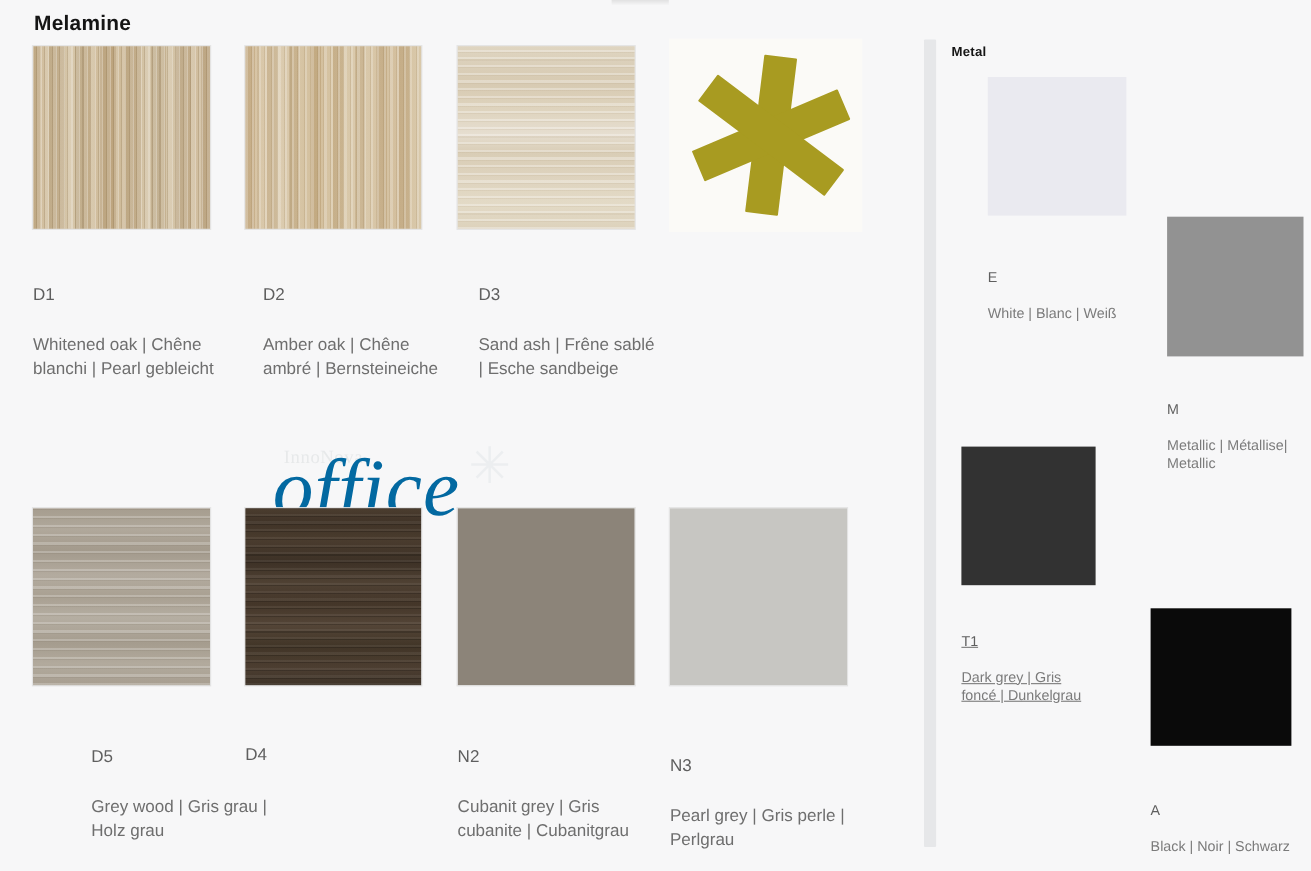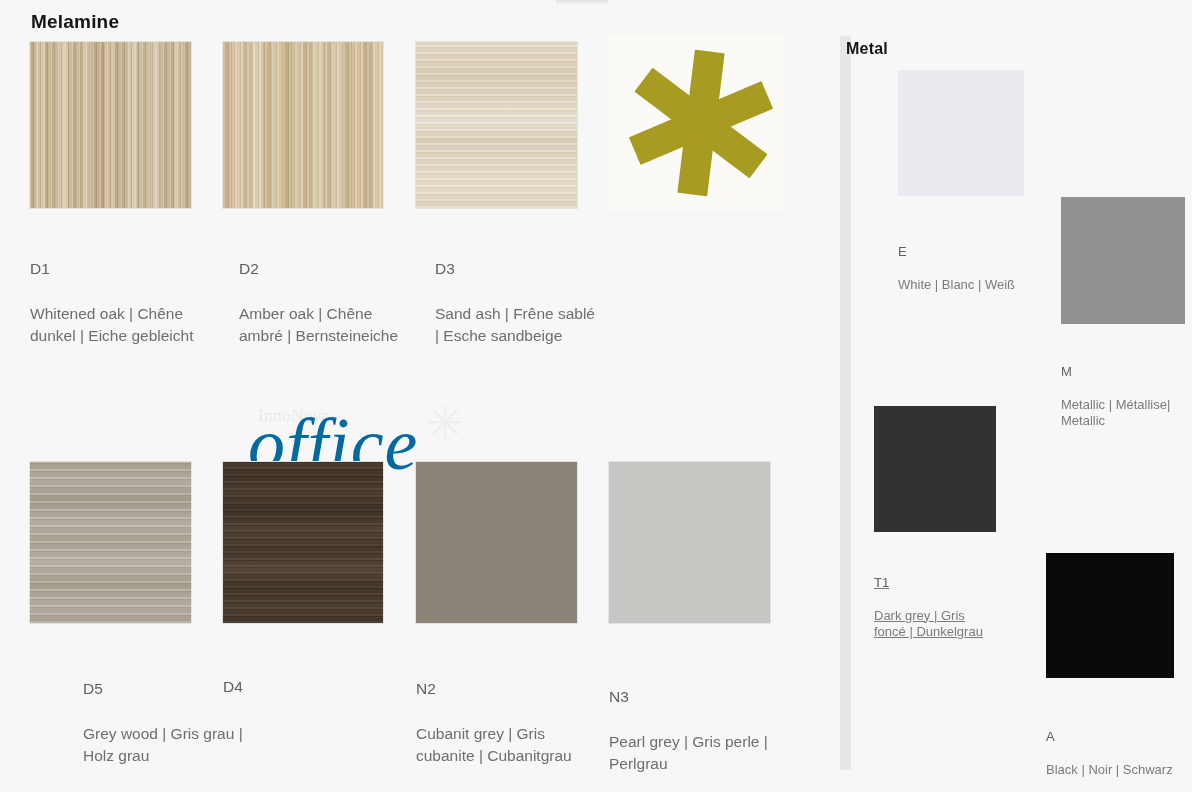--- a/index.html
+++ b/index.html
@@ -75,21 +75,21 @@
   
   .section-title {
     position: absolute;
     font-size: 19px;
     font-weight: bold;
     color: #151515;
     letter-spacing: .2px;
     text-align: right;
   }
   #title-melamine { left: 31px; top: 11px; }
-  #title-metal    { left: 846px; top: 40px; font-size: 16px; }
+  #title-metal    { left: 865px; top: 40px; font-size: 12px; }
 
   
   .divider {
     position: absolute;
     left: 840px;
     top: 36px;
     width: 11px;
     height: 734px;
     background: #e6e7e9;
     border-radius: 1px;
@@ -226,21 +226,21 @@
     <span class="wm-star">✳</span>
   </div>
 
   <div class="section-title" id="title-melamine">Melamine</div>
 
   <div class="swatch-card" style="left:30px; top:42px; width:161px; height:166px;">
     <div class="swatch bordered tex-d1"></div>
   </div>
   <div class="caption" style="left:30px; top:235px; width:176px;">
     <span class="code">D1</span>
-    <span>Whitened oak | Chêne dunkel | Eiche gebleicht</span>
+    <span>Whitened oak | Chêne blanchi | Pearl gebleicht</span>
   </div>
 
   <div class="swatch-card" style="left:223px; top:42px; width:160px; height:166px;">
     <div class="swatch bordered tex-d2"></div>
   </div>
   <div class="caption" style="left:223px; top:235px; width:180px;margin-left:16px;">
     <span class="code">D2</span>
     <span>Amber oak | Chêne ambré | Bernsteineiche</span>
   </div>
 

